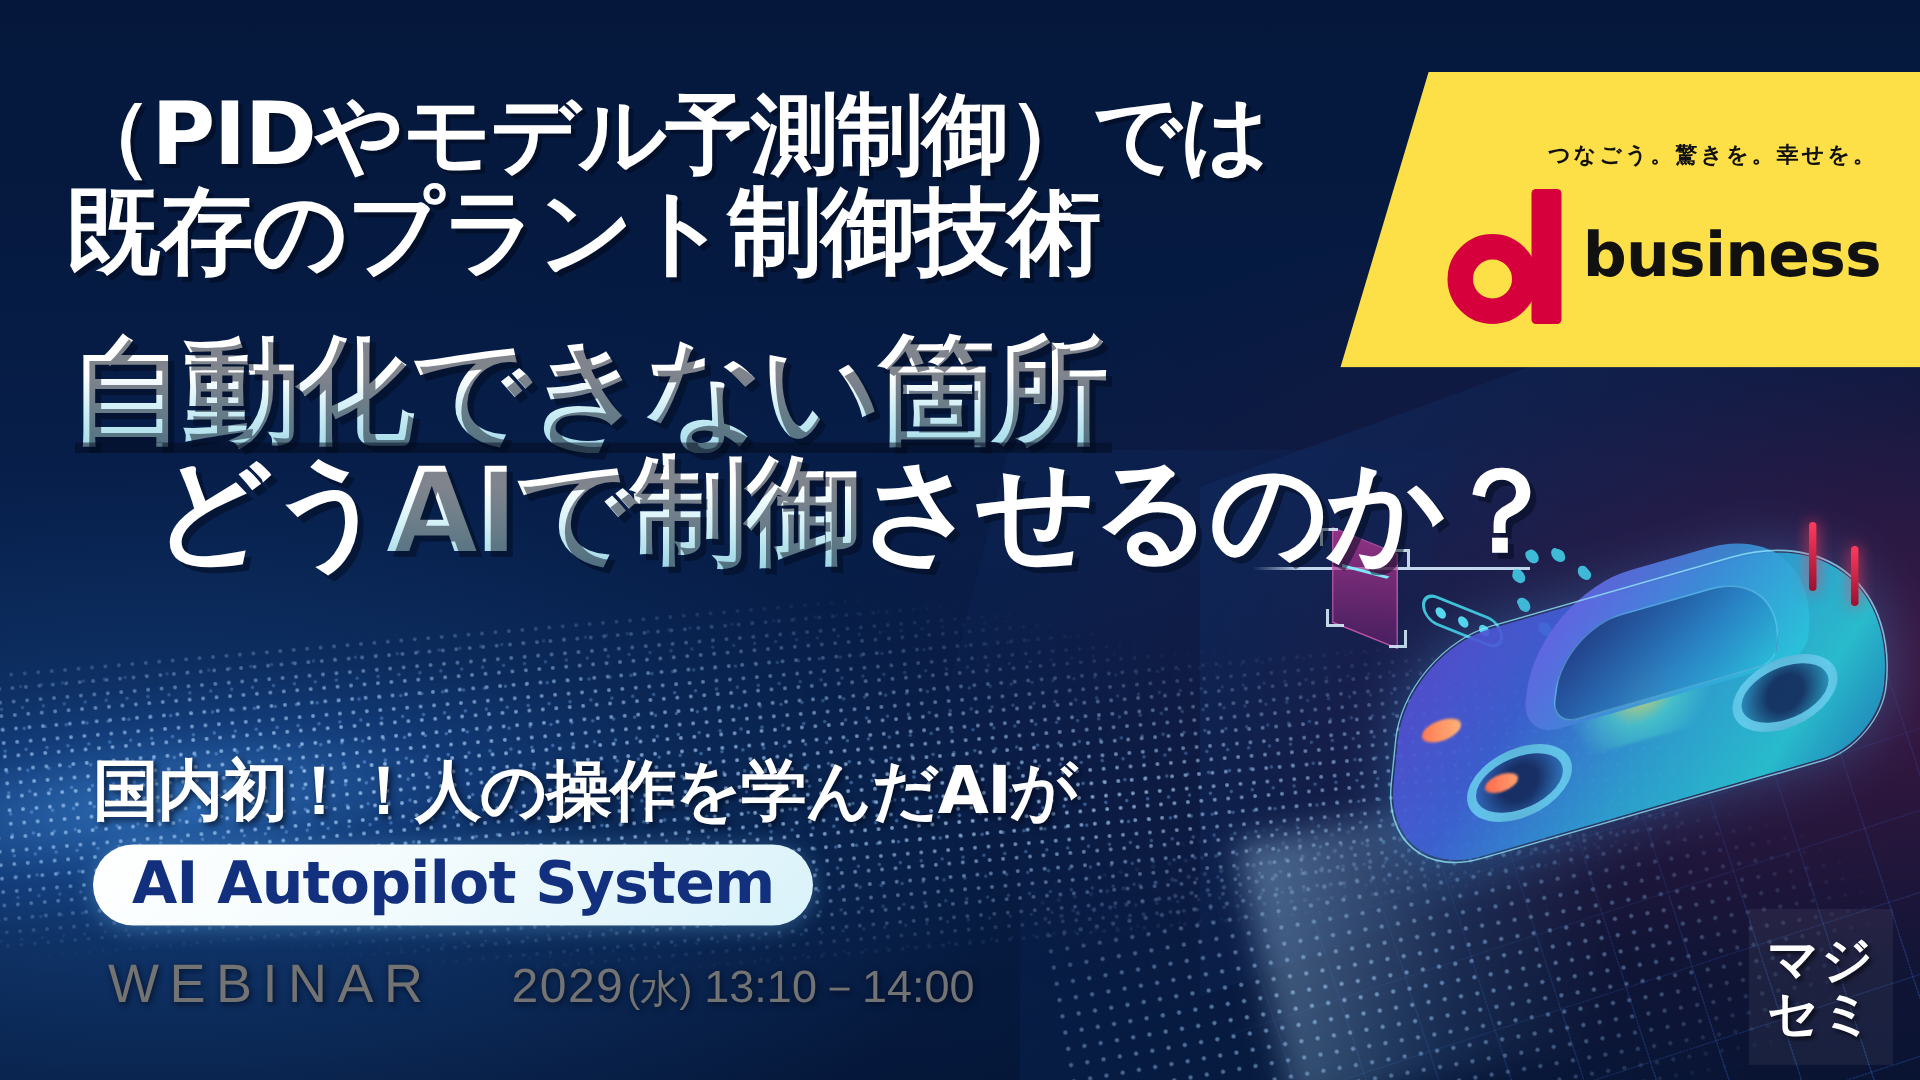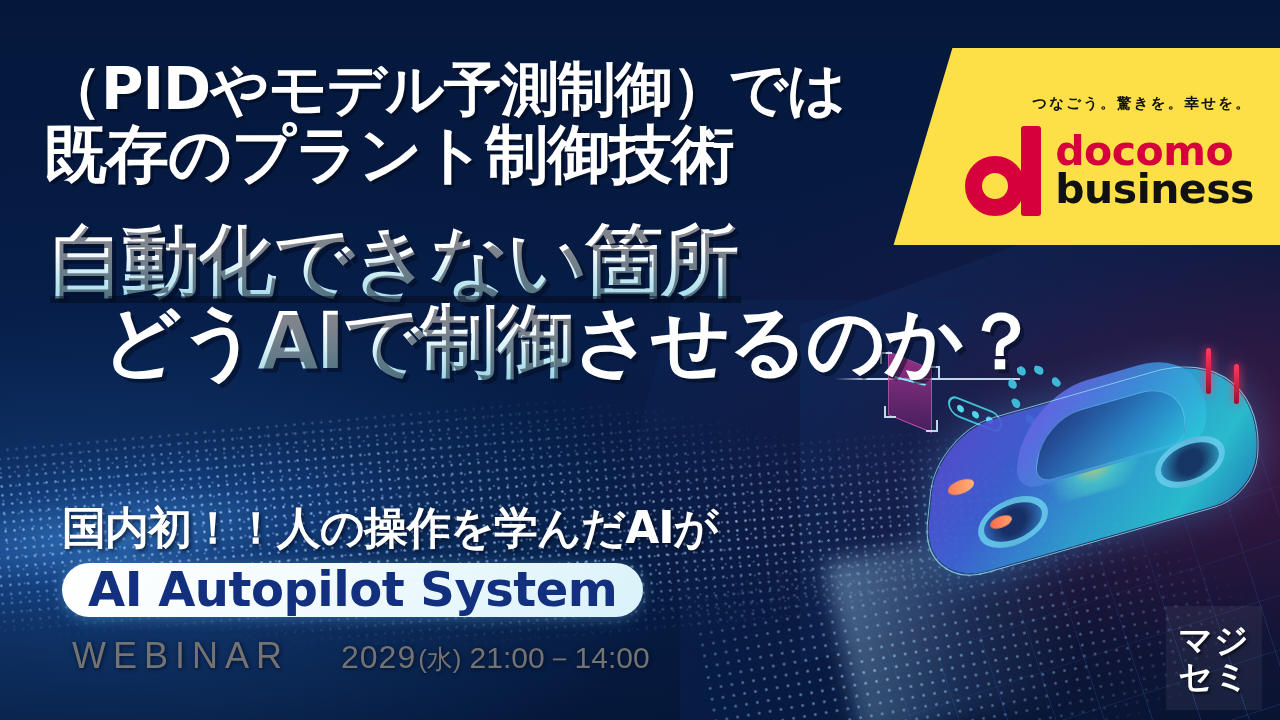--- a/index.html
+++ b/index.html
@@ -305,21 +305,21 @@
     font-family:"DejaVu Sans","Liberation Sans",sans-serif;
     text-shadow:2px 2px 4px rgba(2,10,28,.75);
     display:flex; align-items:center; gap:14px;margin-top:32px;
   }
   .sh-line-2{margin-top:10px;}
   .pill-badge{
     display:inline-flex; align-items:center; justify-content:center;
     height:54px; padding:0 26px; border-radius:30px;
     background:linear-gradient(135deg,#ffffff 0%, #f2fbfd 45%, #d9f2fa 100%);
     color:#12307e;
-    font-size:48px; font-weight:900; letter-spacing:-.5px;
+    font-size:39px; font-weight:900; letter-spacing:-.5px;
     text-shadow:none;
     font-family:"DejaVu Sans","Liberation Sans",sans-serif;
     box-shadow:0 2px 14px rgba(120,200,255,.35);
   }
 
   .dateline{
     position:absolute; left:72px; top:635px;
     display:flex; align-items:baseline; color:#737373;
     text-shadow:1px 1px 4px rgba(2,10,28,.8);
   }
@@ -398,21 +398,20 @@
   </div>
 
   <div class="logo-panel">
     <div class="logo-tagline">つなごう。驚きを。幸せを。</div>
     <div class="logo-lockup">
       <div class="logo-d">
         <div class="stem"></div>
         <div class="bowl"></div>
       </div>
       <div class="logo-words">
-        <div class="logo-docomo">docomo</div>
         <div class="logo-business">business</div>
       </div>
     </div>
   </div>
 
   <div class="headline">
     <div class="h-line h-line-2">（PIDやモデル予測制御）では</div>
     <div class="h-line h-line-1">既存のプラント制御技術</div>
   </div>
 
@@ -425,21 +424,21 @@
     <div class="sh-line sh-line-1">国内初！！人の操作を学んだAIが</div>
     <div class="sh-line sh-line-2">
       <span class="pill-badge">AI Autopilot System</span>
     </div>
   </div>
 
   <div class="dateline">
     <span class="dl-webinar">WEBINAR</span>
     <span class="dl-year">2029</span>
     <span class="dl-day">(水)</span>
-    <span class="dl-time">21:00－14:00</span>
+    <span class="dl-time">13:10－14:00</span>
   </div>
 
   <div class="majisemi">
     <span>マジ</span>
     <span>セミ</span>
   </div>
 
 </div>
 
 </body></html>

